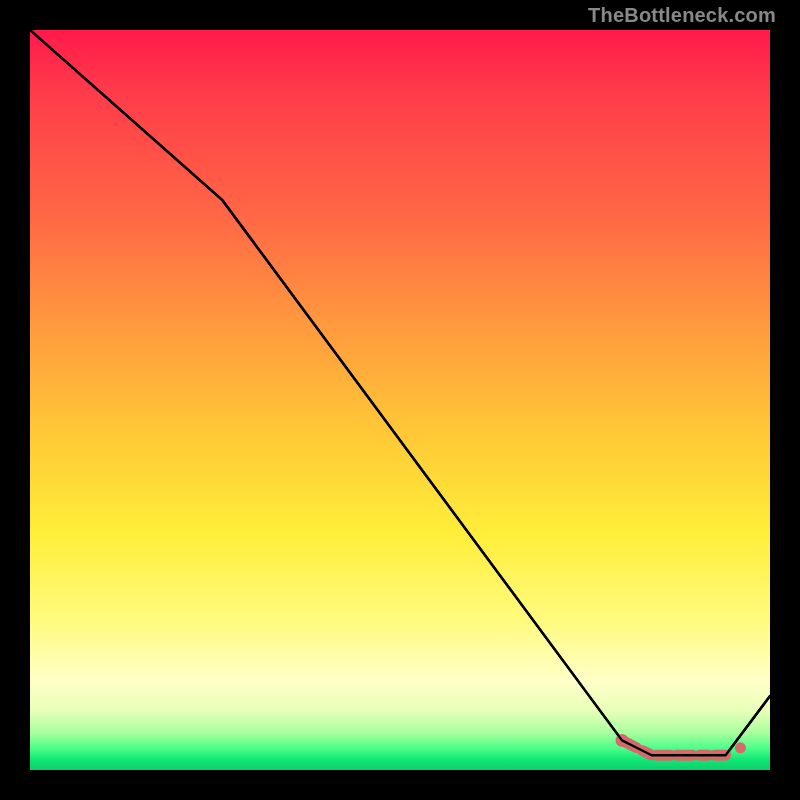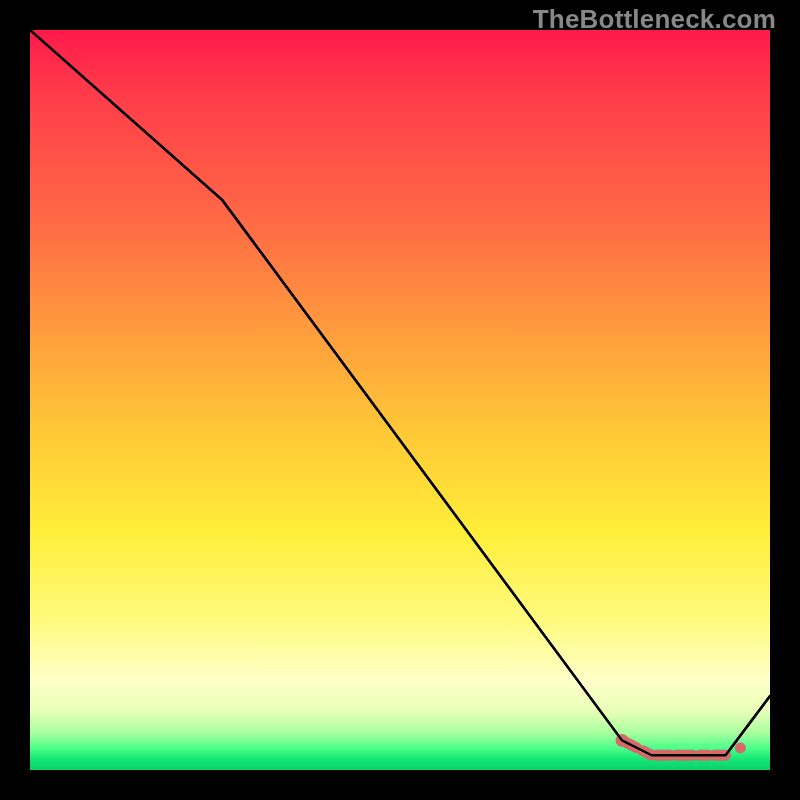--- a/index.html
+++ b/index.html
@@ -14,21 +14,21 @@
   .frame {
     position: relative;
     width: 800px;
     height: 800px;
     background: #000;
   }
   .watermark {
     position: absolute;
     top: 4px;
     right: 24px;
-    font-size: 26px;
+    font-size: 20px;
     font-weight: bold;
     color: #888;
     letter-spacing: 0.2px;
     user-select: none;
   }
   .plot {
     position: absolute;
     left: 30px;
     top: 30px;
     width: 740px;

